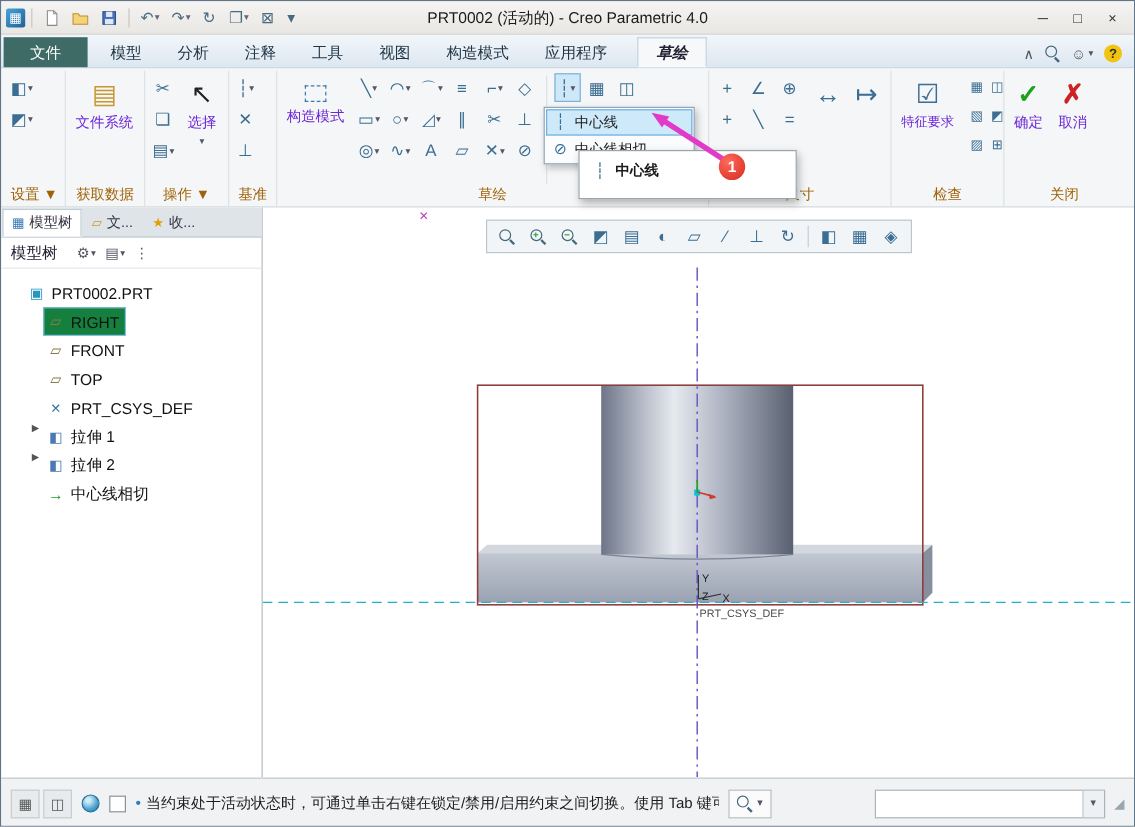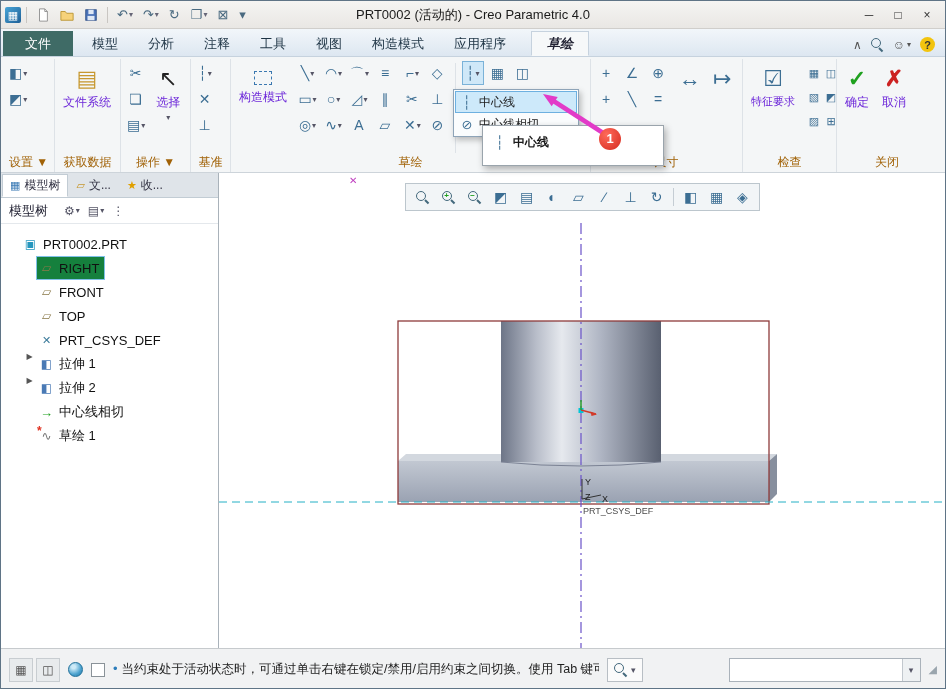--- a/index.html
+++ b/index.html
@@ -574,27 +574,20 @@
             <span class="tlabel">拉伸 2</span>
           </span>
         </div>
         <div class="tree-row" data-icon="insert" style="padding-left: 22px;">
           <span class="twisty"></span>
           <span class="rowc">
             <span class="ico"></span>
             <span class="tlabel">中心线相切</span>
           </span>
         </div>
-        <div class="tree-row" data-icon="sketch" style="padding-left: 22px;">
-          <span class="twisty"></span>
-          <span class="rowc">
-            <span class="ico"></span>
-            <span class="tlabel">草绘 1</span>
-          </span>
-        </div>
       </div>
   </div>
 
   <div class="canvas">
     <span class="stray">✕</span>
 
     <div class="float-toolbar">
       <span style="display:inline-flex;gap:1px;">
 
       <button class="ft-btn">

